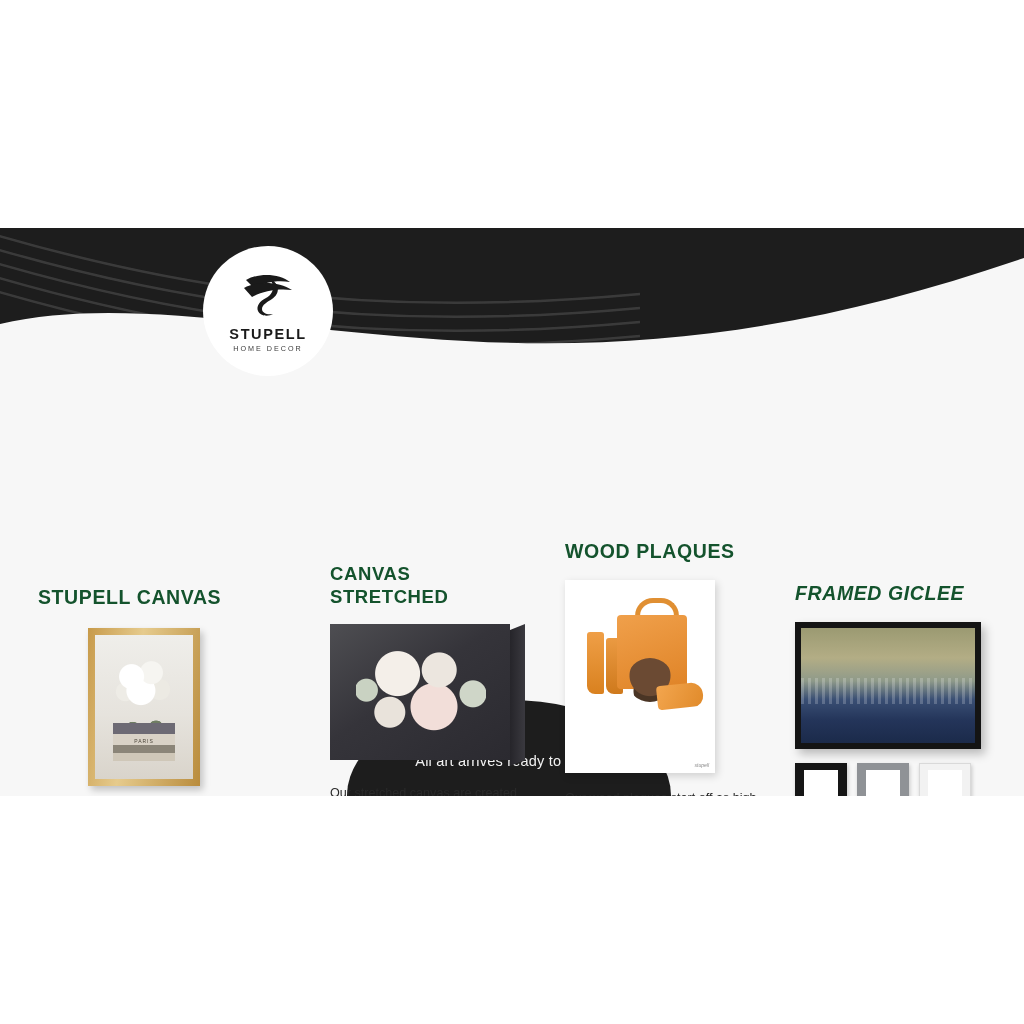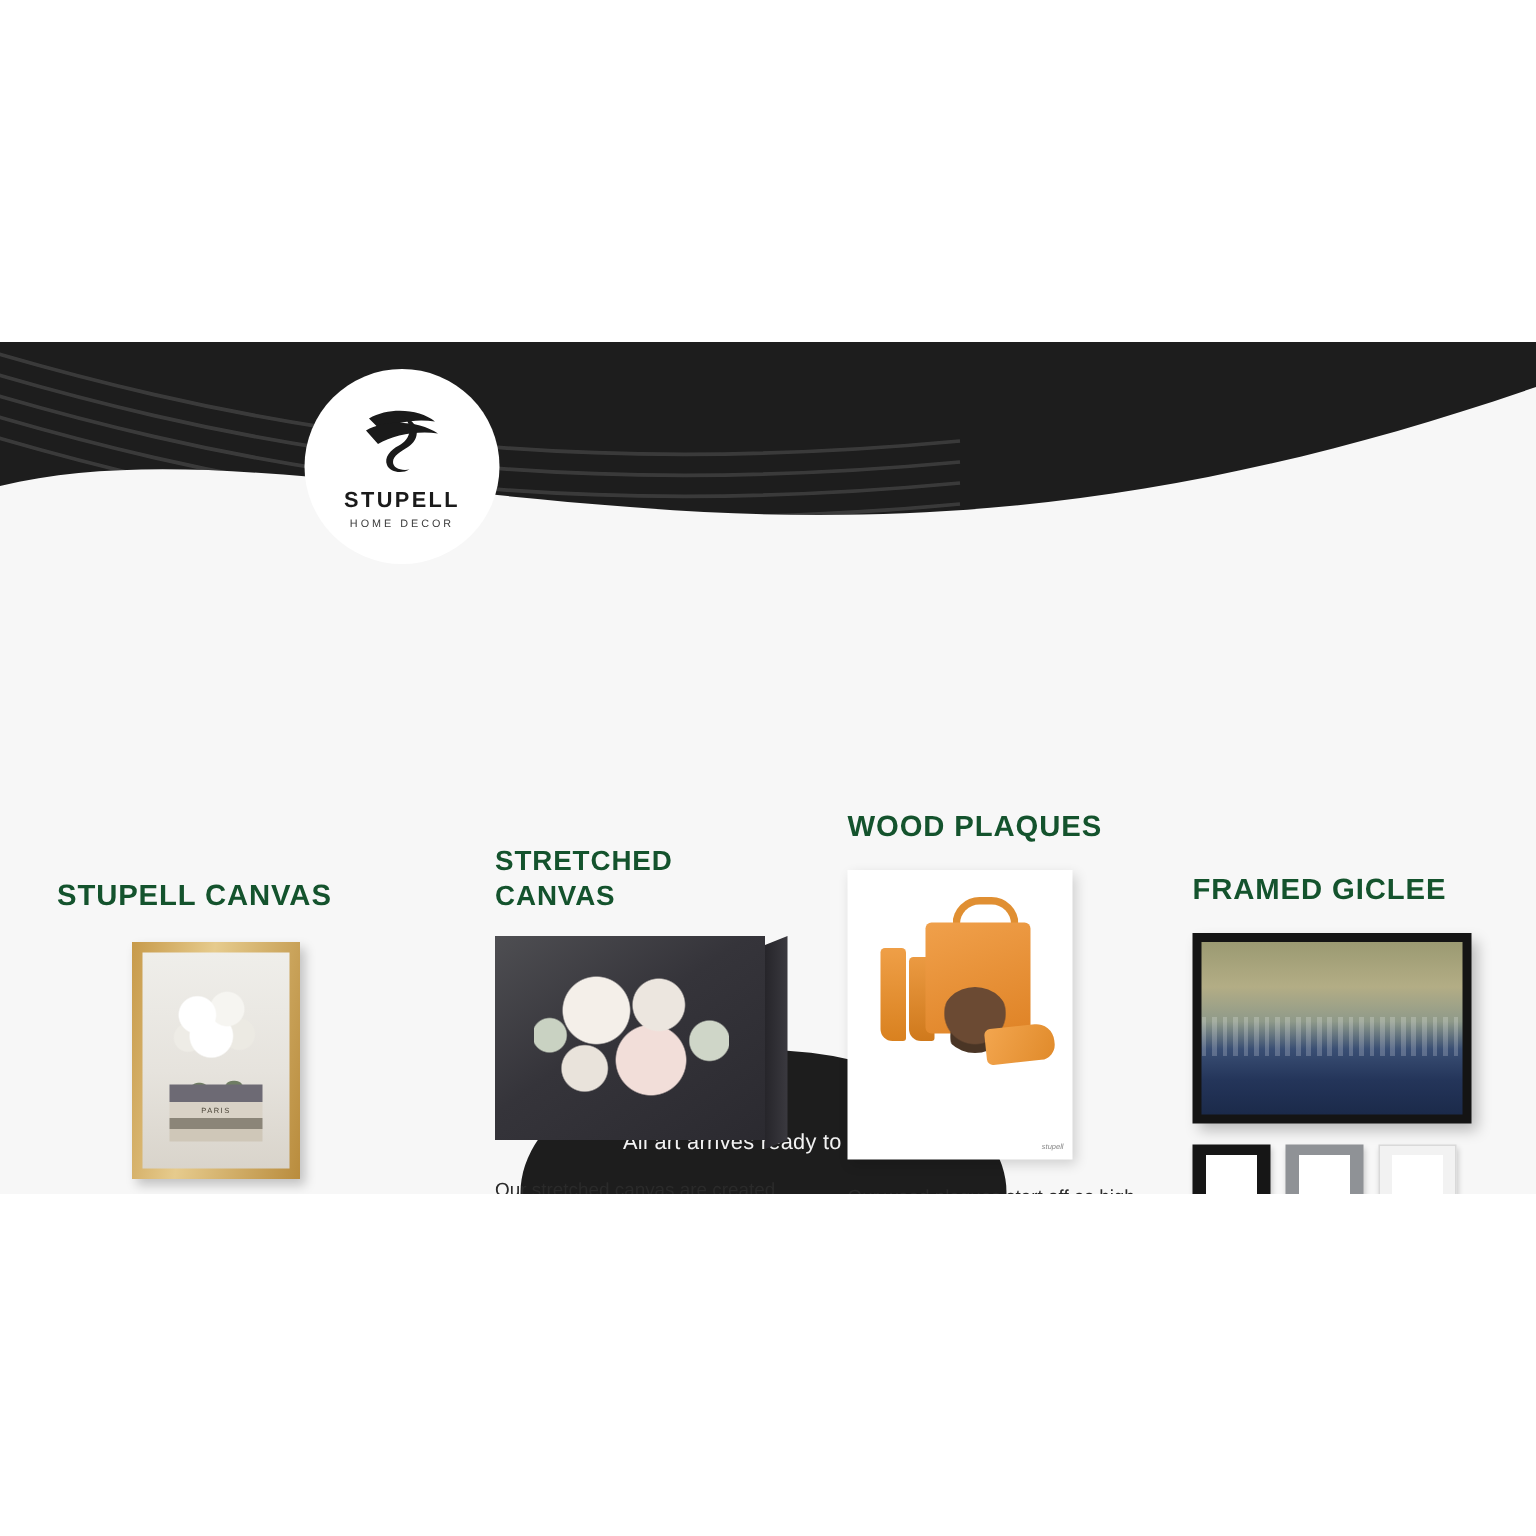--- a/index.html
+++ b/index.html
@@ -236,21 +236,21 @@
     border-radius: 4px 12px 10px 4px;
     transform: rotate(-6deg);
   }
   .wp-sign {
     position: absolute; right: 6px; bottom: 5px;
     font-size: 5px; color: #8a8a8a; font-style: italic;
   }
 
   
   #col4 { left: 795px; top: 354px; width: 195px; }
-  #col4 .col-title { font-size: 19.5px; }
+  #col4 .col-title { font-size: 19.5px; font-style: italic; }
   .fg-frame {
     margin-top: 16px;
     width: 186px; height: 127px;
     background: #141414;
     padding: 6px;
     box-sizing: border-box;
     box-shadow: 4px 5px 9px rgba(0,0,0,.25);
   }
   .fg-art {
     width: 100%; height: 100%;
@@ -325,22 +325,22 @@
             <div class="ff-stems"></div>
             <div class="ff-books"></div>
           </div>
         </div>
       </div>
 
     </div>
 
     <div class="col" id="col2">
       <div class="col-title">
+        <div>CANVAS</div>
         <div>STRETCHED</div>
-        <div>CANVAS</div>
       </div>
 
       <div class="sc-canvas">
         <div class="sc-side"></div>
         <div class="sc-face">
           <div class="sc-flowers"></div>
         </div>
       </div>
 
       <div class="col-body">Our stretched canvas are created with only the highest standards. We use quality inks and canvas, along with our in-house Mimaki printers. Each piece of art is hand cut and stretched over a 1.5 inch thick wood frame for hanging.</div>

